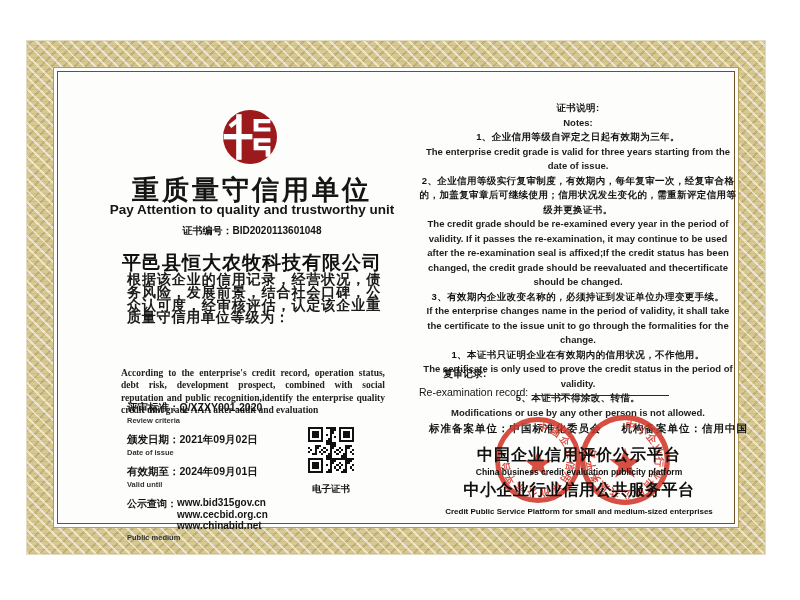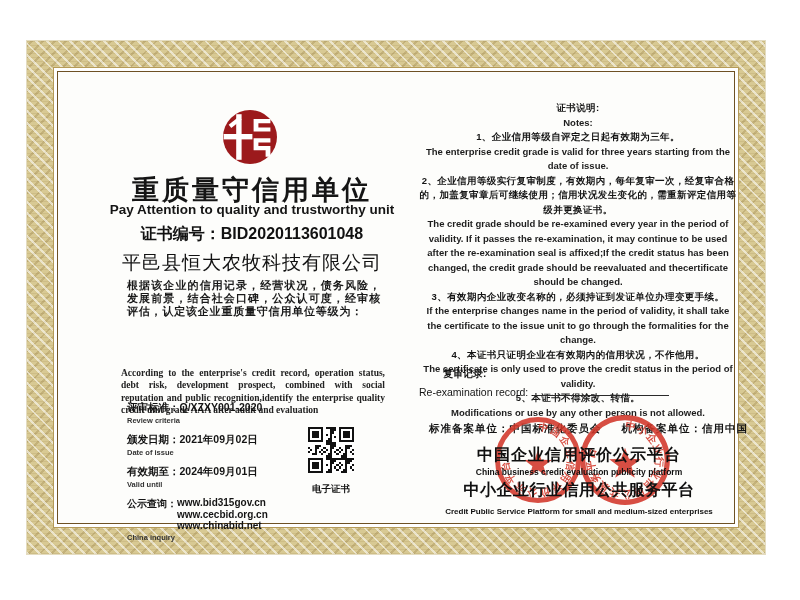--- a/index.html
+++ b/index.html
@@ -20,24 +20,24 @@
            box-shadow: inset 0 0 0 3px #ffffff, inset 0 0 0 4px #6e5124; }
 
   .abs { position:absolute; }
   .ctr { text-align:center; }
 
   
   .logo { left:193px; top:66px; width:60px; height:60px; }
   .title-cn { left:60px; top:131px; width:330px; font-size:27px; font-weight:bold;
               letter-spacing:3px; color:#151515; }
   .title-en { left:60px; top:161px; width:330px; font-size:13.5px; font-weight:bold; color:#151515; }
-  .certno  { left:60px; top:183px; width:330px; font-size:16px; font-weight:bold; color:#111; }
-  .company { left:60px; top:209px; width:330px; font-size:19px; font-weight:normal;
+  .certno  { left:60px; top:183px; width:330px; font-size:10px; font-weight:bold; color:#111; }
+  .company { left:60px; top:209px; width:330px; font-size:19px; font-weight:bold;
              letter-spacing:1px; color:#111;text-align:center; }
-  .stmt-cn { left:100px; top:238px; width:254px; font-size:11px; line-height:12.8px;
+  .stmt-cn { left:100px; top:232px; width:254px; font-size:14px; line-height:12.8px;
              font-weight:bold; letter-spacing:.8px; text-align:justify; color:#1a1a1a; }
   .grade { left:60px; top:264px; width:330px; font-family:"Liberation Serif", serif;
            font-size:55px; font-weight:bold; letter-spacing:20px; text-indent:20px;
            color:#8e1414; line-height:1; }
   .stmt-en { left:94px; top:326px; width:264px; font-family:"Liberation Serif", serif;
              font-size:9.5px; line-height:12.3px; font-weight:bold; text-align:justify; color:#222; }
   .fields { left:100px; top:360px; width:190px; color:#141414; }
   .frow { font-size:10.5px; font-weight:bold; white-space:nowrap; }
   .fsub { font-size:7.5px; font-weight:bold; margin:1px 0 8px; color:#333; }
   .urlrow { display:flex; font-size:10px; font-weight:bold; }
@@ -108,21 +108,21 @@
       <div class="fsub">Valid until</div>
 
       <div class="urlrow">
         <span>公示查询：</span>
         <span class="urlcol">
           <div>www.bid315gov.cn</div>
           <div>www.cecbid.org.cn</div>
           <div>www.chinabid.net</div>
         </span>
       </div>
-      <div class="fsub">China inquiry</div>
+      <div class="fsub">Public medium</div>
     </div>
 
     <div class="abs qrblock">
       <svg id="qrsvg" viewBox="0 0 21 21" width="46" height="46" shape-rendering="crispEdges">
           <rect x="0" y="0" width="21" height="21" fill="#fff"></rect>
           <rect x="0" y="0" width="7" height="7" fill="#111"></rect>
           <rect x="1" y="1" width="5" height="5" fill="#fff"></rect>
           <rect x="2" y="2" width="3" height="3" fill="#111"></rect>
           <rect x="14" y="0" width="7" height="7" fill="#111"></rect>
           <rect x="15" y="1" width="5" height="5" fill="#fff"></rect>
@@ -265,21 +265,21 @@
       </div>
       <div>
         <div class="cn">2、企业信用等级实行复审制度，有效期内，每年复审一次，经复审合格的，加盖复审章后可继续使用；信用状况发生变化的，需重新评定信用等级并更换证书。</div>
         <div class="en">The credit grade should be re-examined every year in the period of validity. If it passes the re-examination, it may continue to be used after the re-examination seal is affixed;If the credit status has been changed, the credit grade should be reevaluated and thecertificate should be changed.</div>
       </div>
       <div>
         <div class="cn">3、有效期内企业改变名称的，必须持证到发证单位办理变更手续。</div>
         <div class="en">If the enterprise changes name in the period of validity, it shall take the certificate to the issue unit to go through the formalities for the change.</div>
       </div>
       <div>
-        <div class="cn">4、本证书只证明企业在有效期内的信用状况，不作他用。</div>
+        <div class="cn">1、本证书只证明企业在有效期内的信用状况，不作他用。</div>
         <div class="en">The certificate is only used to prove the credit status in the period of validity.</div>
       </div>
       <div>
         <div class="cn">5、本证书不得涂改、转借。</div>
         <div class="en">Modifications or use by any other person is not allowed.</div>
       </div>
     </div>
 
     <div class="abs rev-cn">复审记录:</div>
     <div class="abs rev-en">

